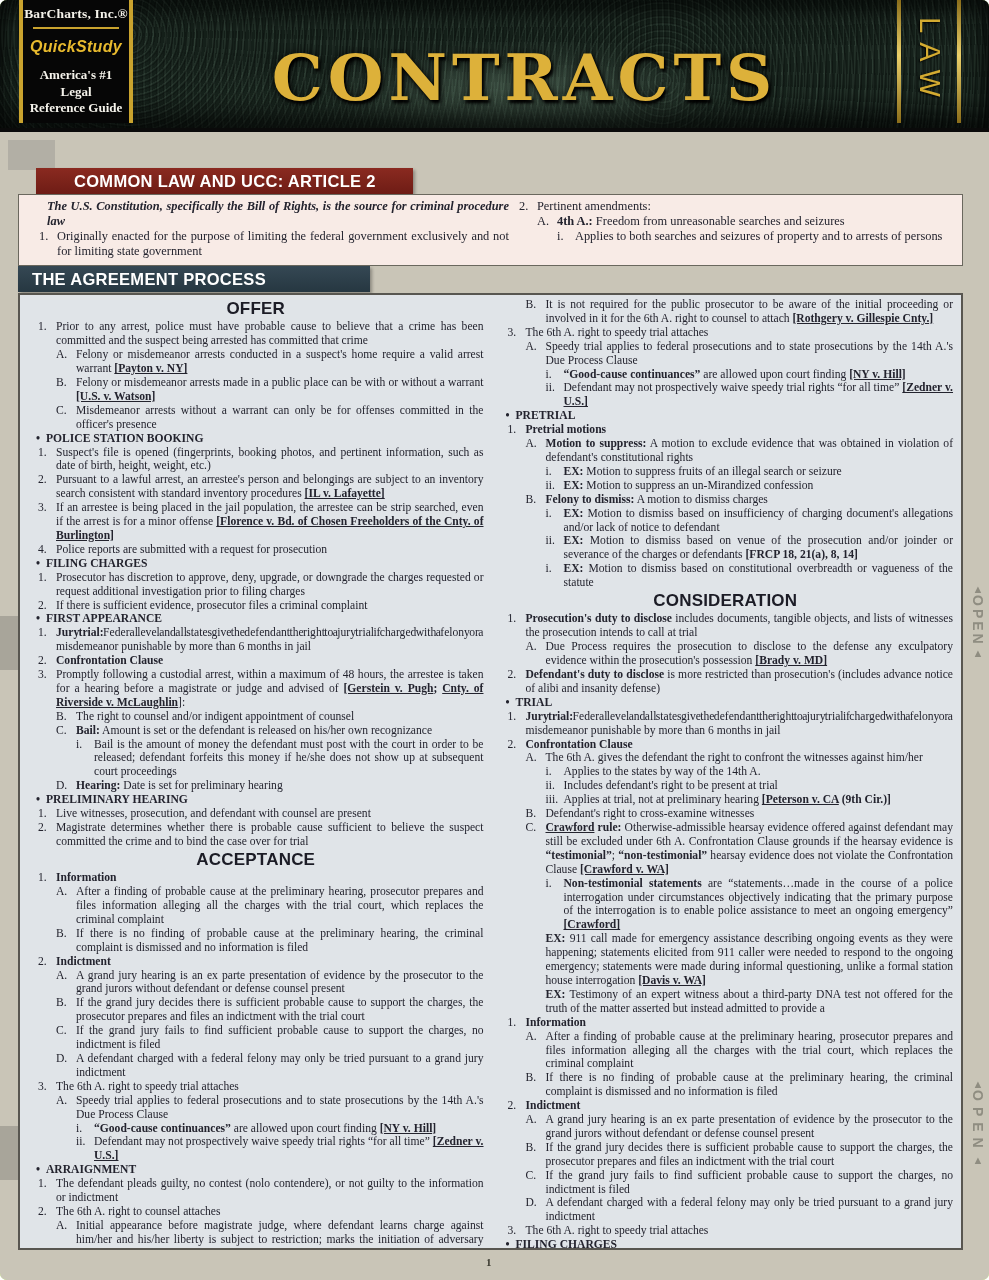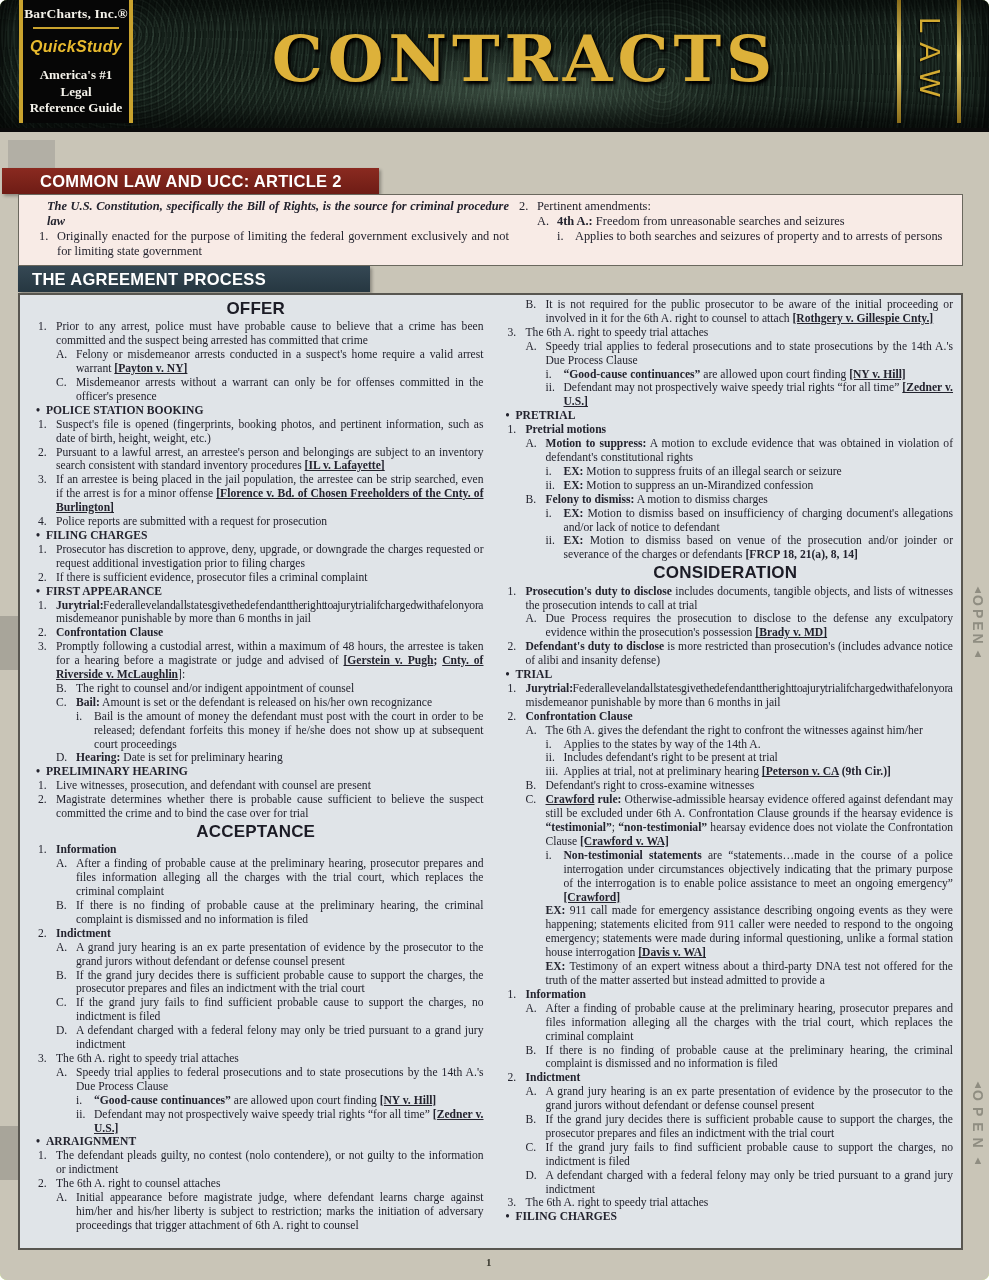--- a/index.html
+++ b/index.html
@@ -16,38 +16,38 @@
       repeating-radial-gradient(circle at 67% 63%, rgba(205,255,220,.06) 0 1px, rgba(0,0,0,.16) 2px 3px, transparent 3px 7px);
     box-shadow: inset 0 -16px 22px rgba(0,0,0,.65), inset 0 14px 20px rgba(0,0,0,.55);}
   .brand-panel{position:absolute;left:19px;top:0;bottom:5px;width:106px;background:#060606;
     border-left:4px solid #c9a32e;border-right:4px solid #c9a32e;
     display:flex;flex-direction:column;align-items:center;justify-content:center;text-align:center;}
   .publisher{color:#f4f2ea;font-size:13.5px;font-weight:bold;letter-spacing:.2px;}
   .gold-rule{width:86px;height:2px;background:#c9a32e;margin:5px auto 9px;}
   .brand{color:#e8ba2e;font-family:"Liberation Sans",sans-serif;font-weight:bold;font-style:italic;
          font-size:16px;letter-spacing:.3px;margin-bottom:11px;}
   .tagline{color:#f4f2ea;font-size:13px;font-weight:bold;line-height:1.3;}
-  .main-title{position:absolute;left:60px;right:0;top:21px;text-align:center;
+  .main-title{position:absolute;left:60px;right:0;top:40px;text-align:center;
     font-family:"DejaVu Serif",serif;font-weight:bold;font-size:64px;letter-spacing:5px;
     color:#ddb13a;text-shadow:2px 3px 3px #000, 0 0 10px rgba(0,0,0,.85);}
   .gold-line{position:absolute;top:0;bottom:5px;width:4px;
     background:linear-gradient(#8a6d1a,#ecd06a 45%,#8a6d1a);}
   .gl1{left:897px;} .gl2{left:957px;}
   .spine-label{position:absolute;left:901px;top:0;bottom:5px;width:56px;
     display:flex;align-items:center;justify-content:center;
     writing-mode:vertical-rl;color:#d3ab31;font-family:"Liberation Sans",sans-serif;
     font-size:29px;letter-spacing:9px;text-shadow:1px 1px 2px #000;}
 
   
   .page-body{position:relative;height:1148px;background:#c9c5b7;}
 
   .sec-header{position:absolute;height:26px;line-height:26px;color:#fff;
     font-family:"Liberation Sans",sans-serif;font-weight:bold;font-size:16.5px;letter-spacing:.3px;
     box-shadow:2px 2px 3px rgba(0,0,0,.3);}
-  .sec1-header{top:36px;left:2px;width:377px;padding-left:38px;box-sizing:border-box;
+  .sec1-header{top:36px;left:36px;width:377px;padding-left:38px;box-sizing:border-box;
     background:linear-gradient(#8a2a20,#6e1c15);}
   .sec2-header{top:134px;left:18px;width:352px;padding-left:14px;box-sizing:border-box;
     background:linear-gradient(#354854,#263741);}
 
   .pink-panel{position:absolute;top:62px;left:18px;width:945px;box-sizing:border-box;
     background:#f8ebe6;border:1px solid #6a685e;padding:4px 10px 6px;display:flex;
     font-size:12.4px;line-height:1.2;}
   .pink-panel .col{padding:0;}
   .pink-left{flex:0 0 52%;}
   .pink-right{flex:1 1 auto;}
@@ -126,20 +126,21 @@
         </div>
     </div>
 
     <div class="sec-header sec2-header">THE AGREEMENT PROCESS</div>
 
     <div class="content-panel">
       <div class="col">
           <div class="colhead">OFFER</div>
           <div class="it i1"><span class="mk">1.</span><span class="s-n">Prior to any arrest, police must have probable cause to believe that a crime has been committed and the suspect being arrested has committed that crime</span></div>
           <div class="it i2"><span class="mk">A.</span><span class="s-n">Felony or misdemeanor arrests conducted in a suspect's home require a valid arrest warrant </span><span class="s-bu">[Payton v. NY]</span></div>
+          <div class="it i2"><span class="mk">B.</span><span class="s-n">Felony or misdemeanor arrests made in a public place can be with or without a warrant </span><span class="s-bu">[U.S. v. Watson]</span></div>
           <div class="it i2"><span class="mk">C.</span><span class="s-n">Misdemeanor arrests without a warrant can only be for offenses committed in the officer's presence</span></div>
           <div class="it i0"><span class="mk">•</span><span class="s-b">POLICE STATION BOOKING</span></div>
           <div class="it i1"><span class="mk">1.</span><span class="s-n">Suspect's file is opened (fingerprints, booking photos, and pertinent information, such as date of birth, height, weight, etc.)</span></div>
           <div class="it i1"><span class="mk">2.</span><span class="s-n">Pursuant to a lawful arrest, an arrestee's person and belongings are subject to an inventory search consistent with standard inventory procedures </span><span class="s-bu">[IL v. Lafayette]</span></div>
           <div class="it i1"><span class="mk">3.</span><span class="s-n">If an arrestee is being placed in the jail population, the arrestee can be strip searched, even if the arrest is for a minor offense </span><span class="s-bu">[Florence v. Bd. of Chosen Freeholders of the Cnty. of Burlington]</span></div>
           <div class="it i1"><span class="mk">4.</span><span class="s-n">Police reports are submitted with a request for prosecution</span></div>
           <div class="it i0"><span class="mk">•</span><span class="s-b">FILING CHARGES</span></div>
           <div class="it i1"><span class="mk">1.</span><span class="s-n">Prosecutor has discretion to approve, deny, upgrade, or downgrade the charges requested or request additional investigation prior to filing charges</span></div>
           <div class="it i1"><span class="mk">2.</span><span class="s-n">If there is sufficient evidence, prosecutor files a criminal complaint</span></div>
           <div class="it i0"><span class="mk">•</span><span class="s-b">FIRST APPEARANCE</span></div>
@@ -178,20 +179,21 @@
           <div class="it i3"><span class="mk">i.</span><span class="s-b">“Good-cause continuances”</span><span class="s-n"> are allowed upon court finding </span><span class="s-bu">[NY v. Hill]</span></div>
           <div class="it i3"><span class="mk">ii.</span><span class="s-n">Defendant may not prospectively waive speedy trial rights “for all time” </span><span class="s-bu">[Zedner v. U.S.]</span></div>
           <div class="it i0"><span class="mk">•</span><span class="s-b">PRETRIAL</span></div>
           <div class="it i1"><span class="mk">1.</span><span class="s-b">Pretrial motions</span></div>
           <div class="it i2"><span class="mk">A.</span><span class="s-b">Motion to suppress:</span><span class="s-n"> A motion to exclude evidence that was obtained in violation of defendant's constitutional rights</span></div>
           <div class="it i3"><span class="mk">i.</span><span class="s-b">EX:</span><span class="s-n"> Motion to suppress fruits of an illegal search or seizure</span></div>
           <div class="it i3"><span class="mk">ii.</span><span class="s-b">EX:</span><span class="s-n"> Motion to suppress an un-Mirandized confession</span></div>
           <div class="it i2"><span class="mk">B.</span><span class="s-b">Felony to dismiss:</span><span class="s-n"> A motion to dismiss charges</span></div>
           <div class="it i3"><span class="mk">i.</span><span class="s-b">EX:</span><span class="s-n"> Motion to dismiss based on insufficiency of charging document's allegations and/or lack of notice to defendant</span></div>
           <div class="it i3"><span class="mk">ii.</span><span class="s-b">EX:</span><span class="s-n"> Motion to dismiss based on venue of the prosecution and/or joinder or severance of the charges or defendants </span><span class="s-b">[FRCP 18, 21(a), 8, 14]</span></div>
+          <div class="it i3"><span class="mk">i.</span><span class="s-b">EX:</span><span class="s-n"> Motion to dismiss based on constitutional overbreadth or vagueness of the statute</span></div>
           <div class="colhead">CONSIDERATION</div>
           <div class="it i1"><span class="mk">1.</span><span class="s-b">Prosecution's duty to disclose</span><span class="s-n"> includes documents, tangible objects, and lists of witnesses the prosecution intends to call at trial</span></div>
           <div class="it i2"><span class="mk">A.</span><span class="s-n">Due Process requires the prosecution to disclose to the defense any exculpatory evidence within the prosecution's possession </span><span class="s-bu">[Brady v. MD]</span></div>
           <div class="it i1"><span class="mk">2.</span><span class="s-b">Defendant's duty to disclose</span><span class="s-n"> is more restricted than prosecution's (includes advance notice of alibi and insanity defense)</span></div>
           <div class="it i0"><span class="mk">•</span><span class="s-b">TRIAL</span></div>
           <div class="it i1"><span class="mk">1.</span><span class="s-bq">Jury trial: </span><span class="s-nq">Federal level and all states give the defendant the right to a jury trial if charged with a felony or a</span><span class="s-n"> misdemeanor punishable by more than 6 months in jail</span></div>
           <div class="it i1"><span class="mk">2.</span><span class="s-b">Confrontation Clause</span></div>
           <div class="it i2"><span class="mk">A.</span><span class="s-n">The 6th A. gives the defendant the right to confront the witnesses against him/her</span></div>
           <div class="it i3"><span class="mk">i.</span><span class="s-n">Applies to the states by way of the 14th A.</span></div>
           <div class="it i3"><span class="mk">ii.</span><span class="s-n">Includes defendant's right to be present at trial</span></div>

